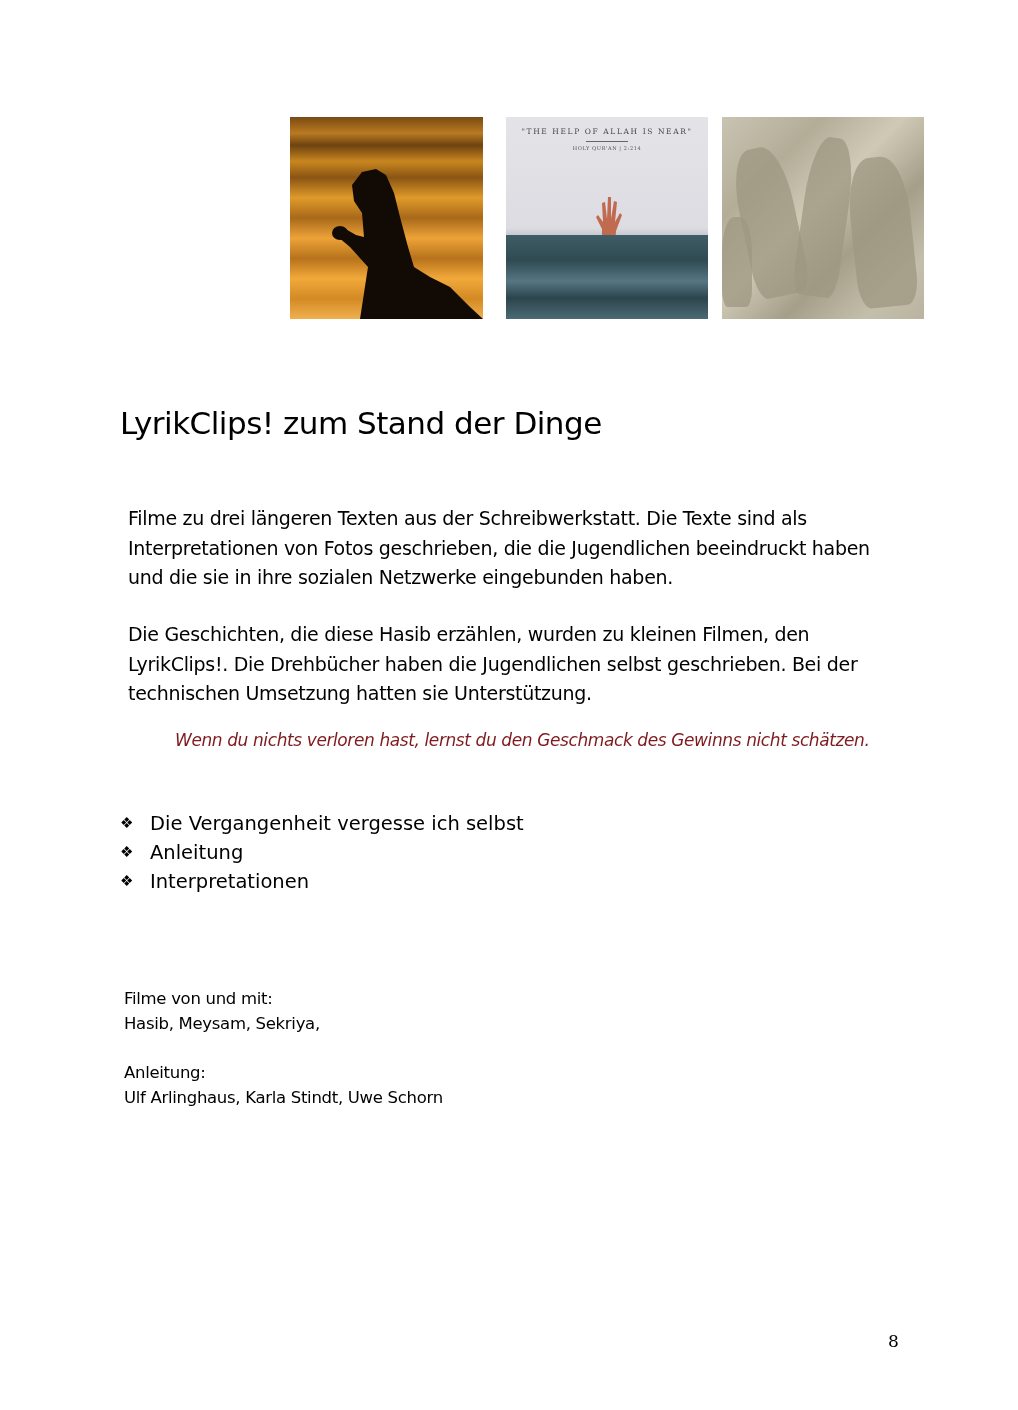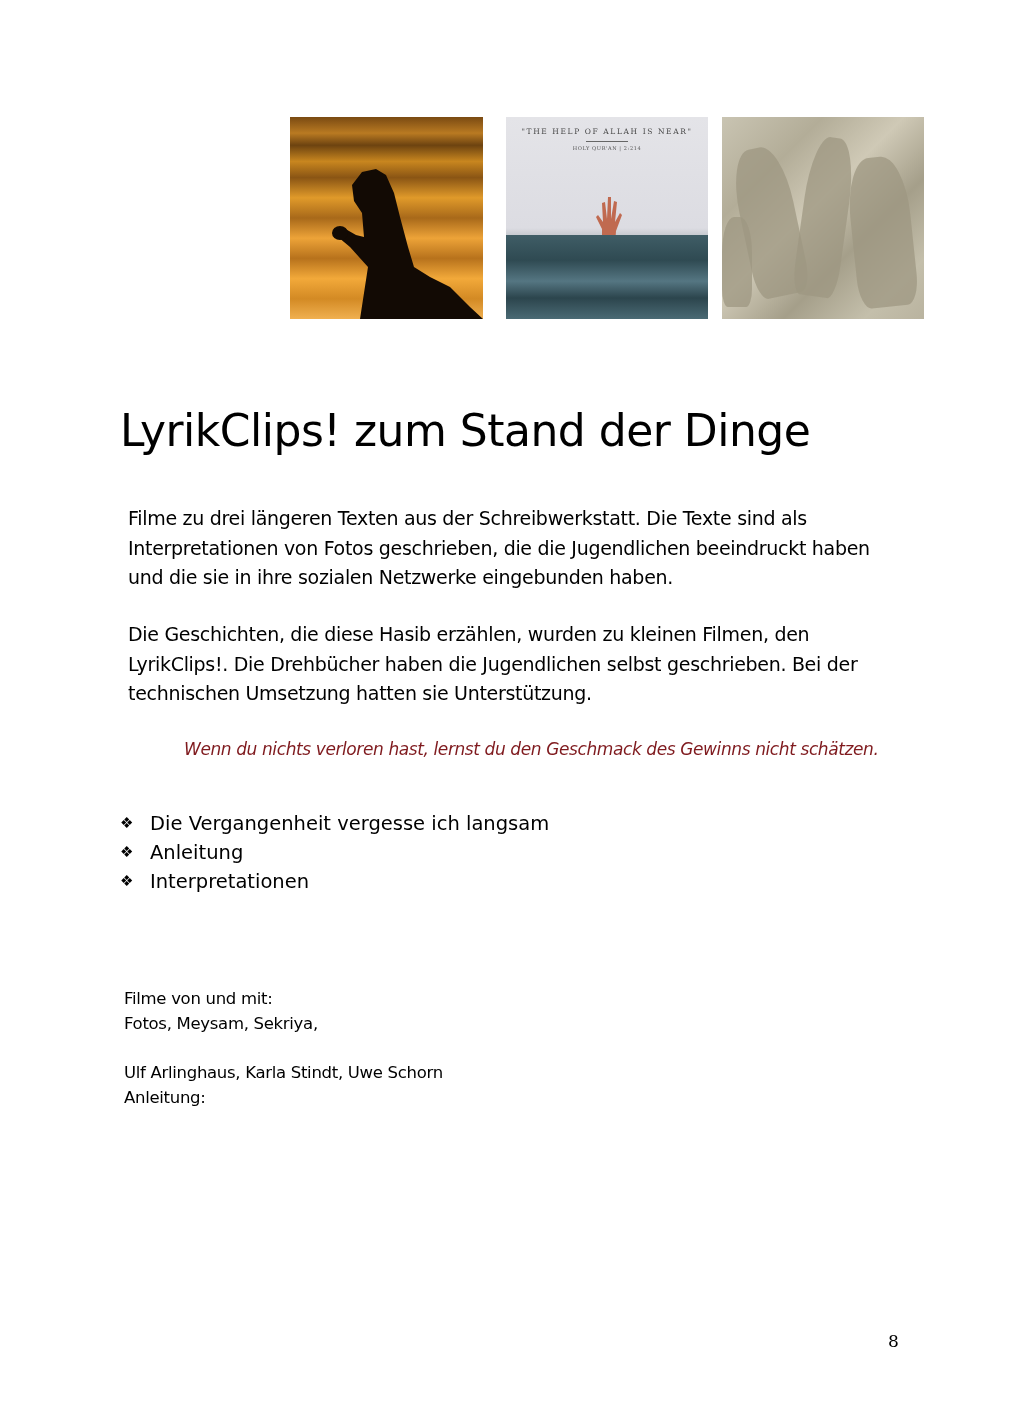--- a/index.html
+++ b/index.html
@@ -69,39 +69,39 @@
       background: #9d9782;
       border-radius: 40% 40% 20% 20%;
       opacity: 0.75;
     }
     h1.title {
       position: absolute;
       left: 120px; top: 405px;
       margin: 0;
       font-family: "DejaVu Sans", sans-serif;
       font-weight: normal;
-      font-size: 44px;
+      font-size: 31px;
       letter-spacing: -0.5px;
       line-height: 1.2;
     }
     .para {
       position: absolute;
       left: 120px;
       width: 780px;
       margin: 8px;
       font-size: 19px;
       line-height: 29.5px;
       letter-spacing: -0.3px;
     }
     #para1 { top: 496px; }
     #para2 { top: 612px; }
     .quote-line {
       position: absolute;
       left: 172px; top: 727px;
-      margin: 12px;
+      margin: 3px;
       font-style: italic;
       font-size: 17px;
       letter-spacing: -0.4px;
       color: #7f1a1e;
     }
     ul.clips {
       position: absolute;
       left: 120px; top: 809px;
       margin: 0; padding: 0;
       list-style: none;
@@ -163,34 +163,34 @@
 <h1 class="title">LyrikClips! zum Stand der Dinge</h1>
 
 <p id="para1" class="para">Filme zu drei längeren Texten aus der Schreibwerkstatt. Die Texte sind als Interpretationen von Fotos geschrieben, die die Jugendlichen beeindruckt haben und die sie in ihre sozialen Netzwerke eingebunden haben.</p>
 <p id="para2" class="para">Die Geschichten, die diese Hasib erzählen, wurden zu kleinen Filmen, den LyrikClips!. Die Drehbücher haben die Jugendlichen selbst geschrieben. Bei der technischen Umsetzung hatten sie Unterstützung.</p>
 
 <p class="quote-line">Wenn du nichts verloren hast, lernst du den Geschmack des Gewinns nicht schätzen.</p>
 
 <ul class="clips">
   <li>
     <span class="bullet">❖</span>
-    <span>Die Vergangenheit vergesse ich langsam</span>
+    <span>Die Vergangenheit vergesse ich selbst</span>
   </li>
   <li>
     <span class="bullet">❖</span>
     <span>Anleitung</span>
   </li>
   <li>
     <span class="bullet">❖</span>
     <span>Interpretationen</span>
   </li>
 </ul>
 
 <div id="credits1" class="credits">
   <div>Filme von und mit:</div>
-  <div>Fotos, Meysam, Sekriya,</div>
+  <div>Hasib, Meysam, Sekriya,</div>
 </div>
 <div id="credits2" class="credits">
+  <div>Anleitung:</div>
   <div>Ulf Arlinghaus, Karla Stindt, Uwe Schorn</div>
-  <div>Anleitung:</div>
 </div>
 
 <div class="page-number">8</div>
 
 </body></html>

